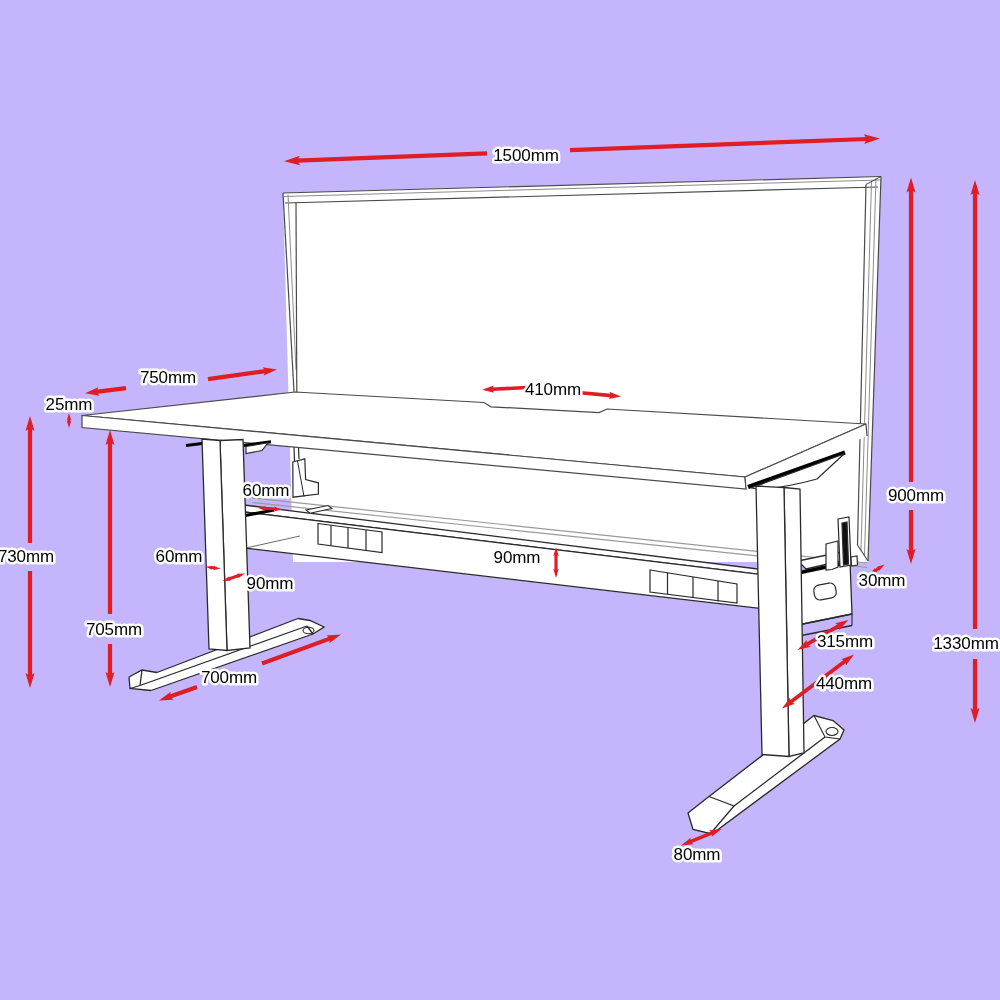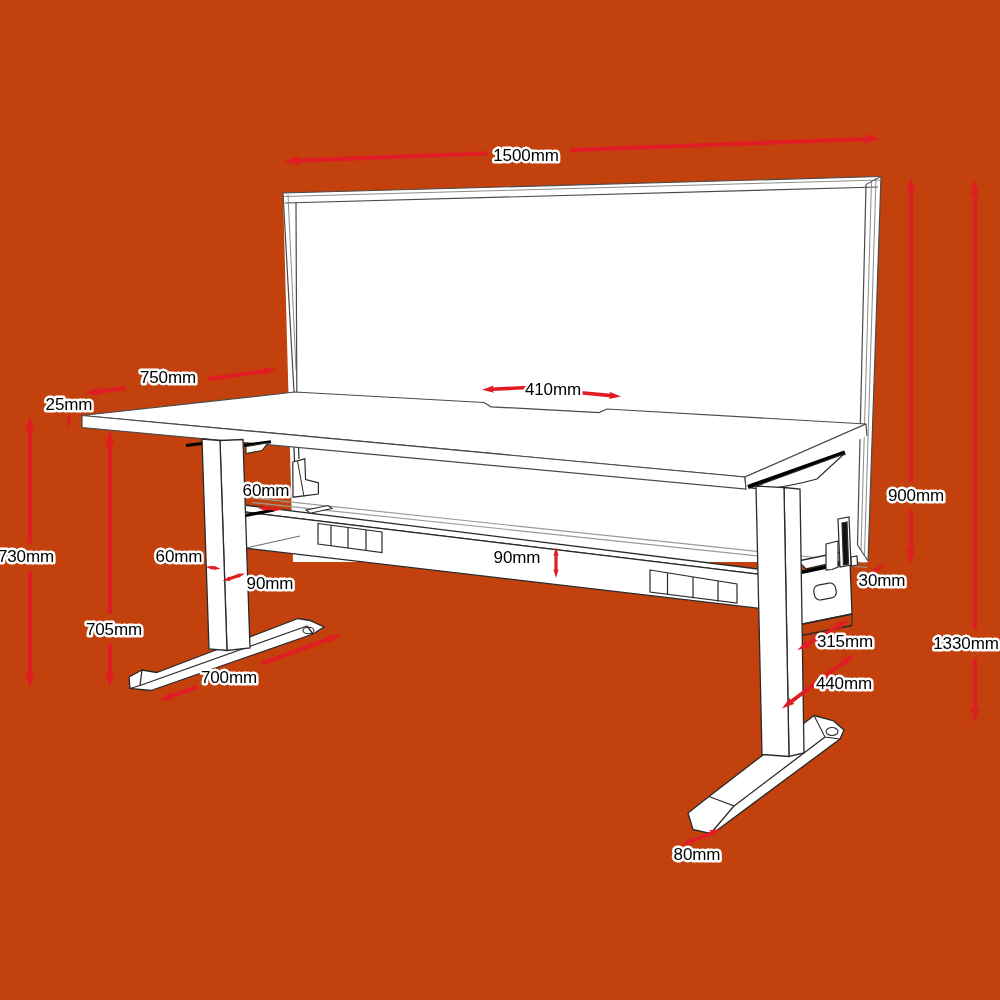--- a/index.html
+++ b/index.html
@@ -1,16 +1,16 @@
 <!DOCTYPE html>
 <html><head>
 <meta charset="utf-8">
 <style>
   html,body{margin:0;padding:0;background:#ffffff;}
-  #stage{position:relative;width:1000px;height:1000px;background:#c2410c;overflow:hidden;}
+  #stage{position:relative;width:1000px;height:1000px;background:#c4b5fd;overflow:hidden;}
   svg{display:block;}
   text.dim-label{font-family:"Liberation Sans","DejaVu Sans",sans-serif;font-weight:400;letter-spacing:-0.1px;fill:#000;paint-order:stroke;stroke:#fff;stroke-width:5px;stroke-linejoin:round;}
 </style>
 </head>
 <body>
 
 <div id="stage">
 <svg id="drawing" width="1000" height="1000" viewBox="0 0 1000 1000" xmlns="http://www.w3.org/2000/svg">
   <title>height adjustable desk with rear privacy screen</title>
 

